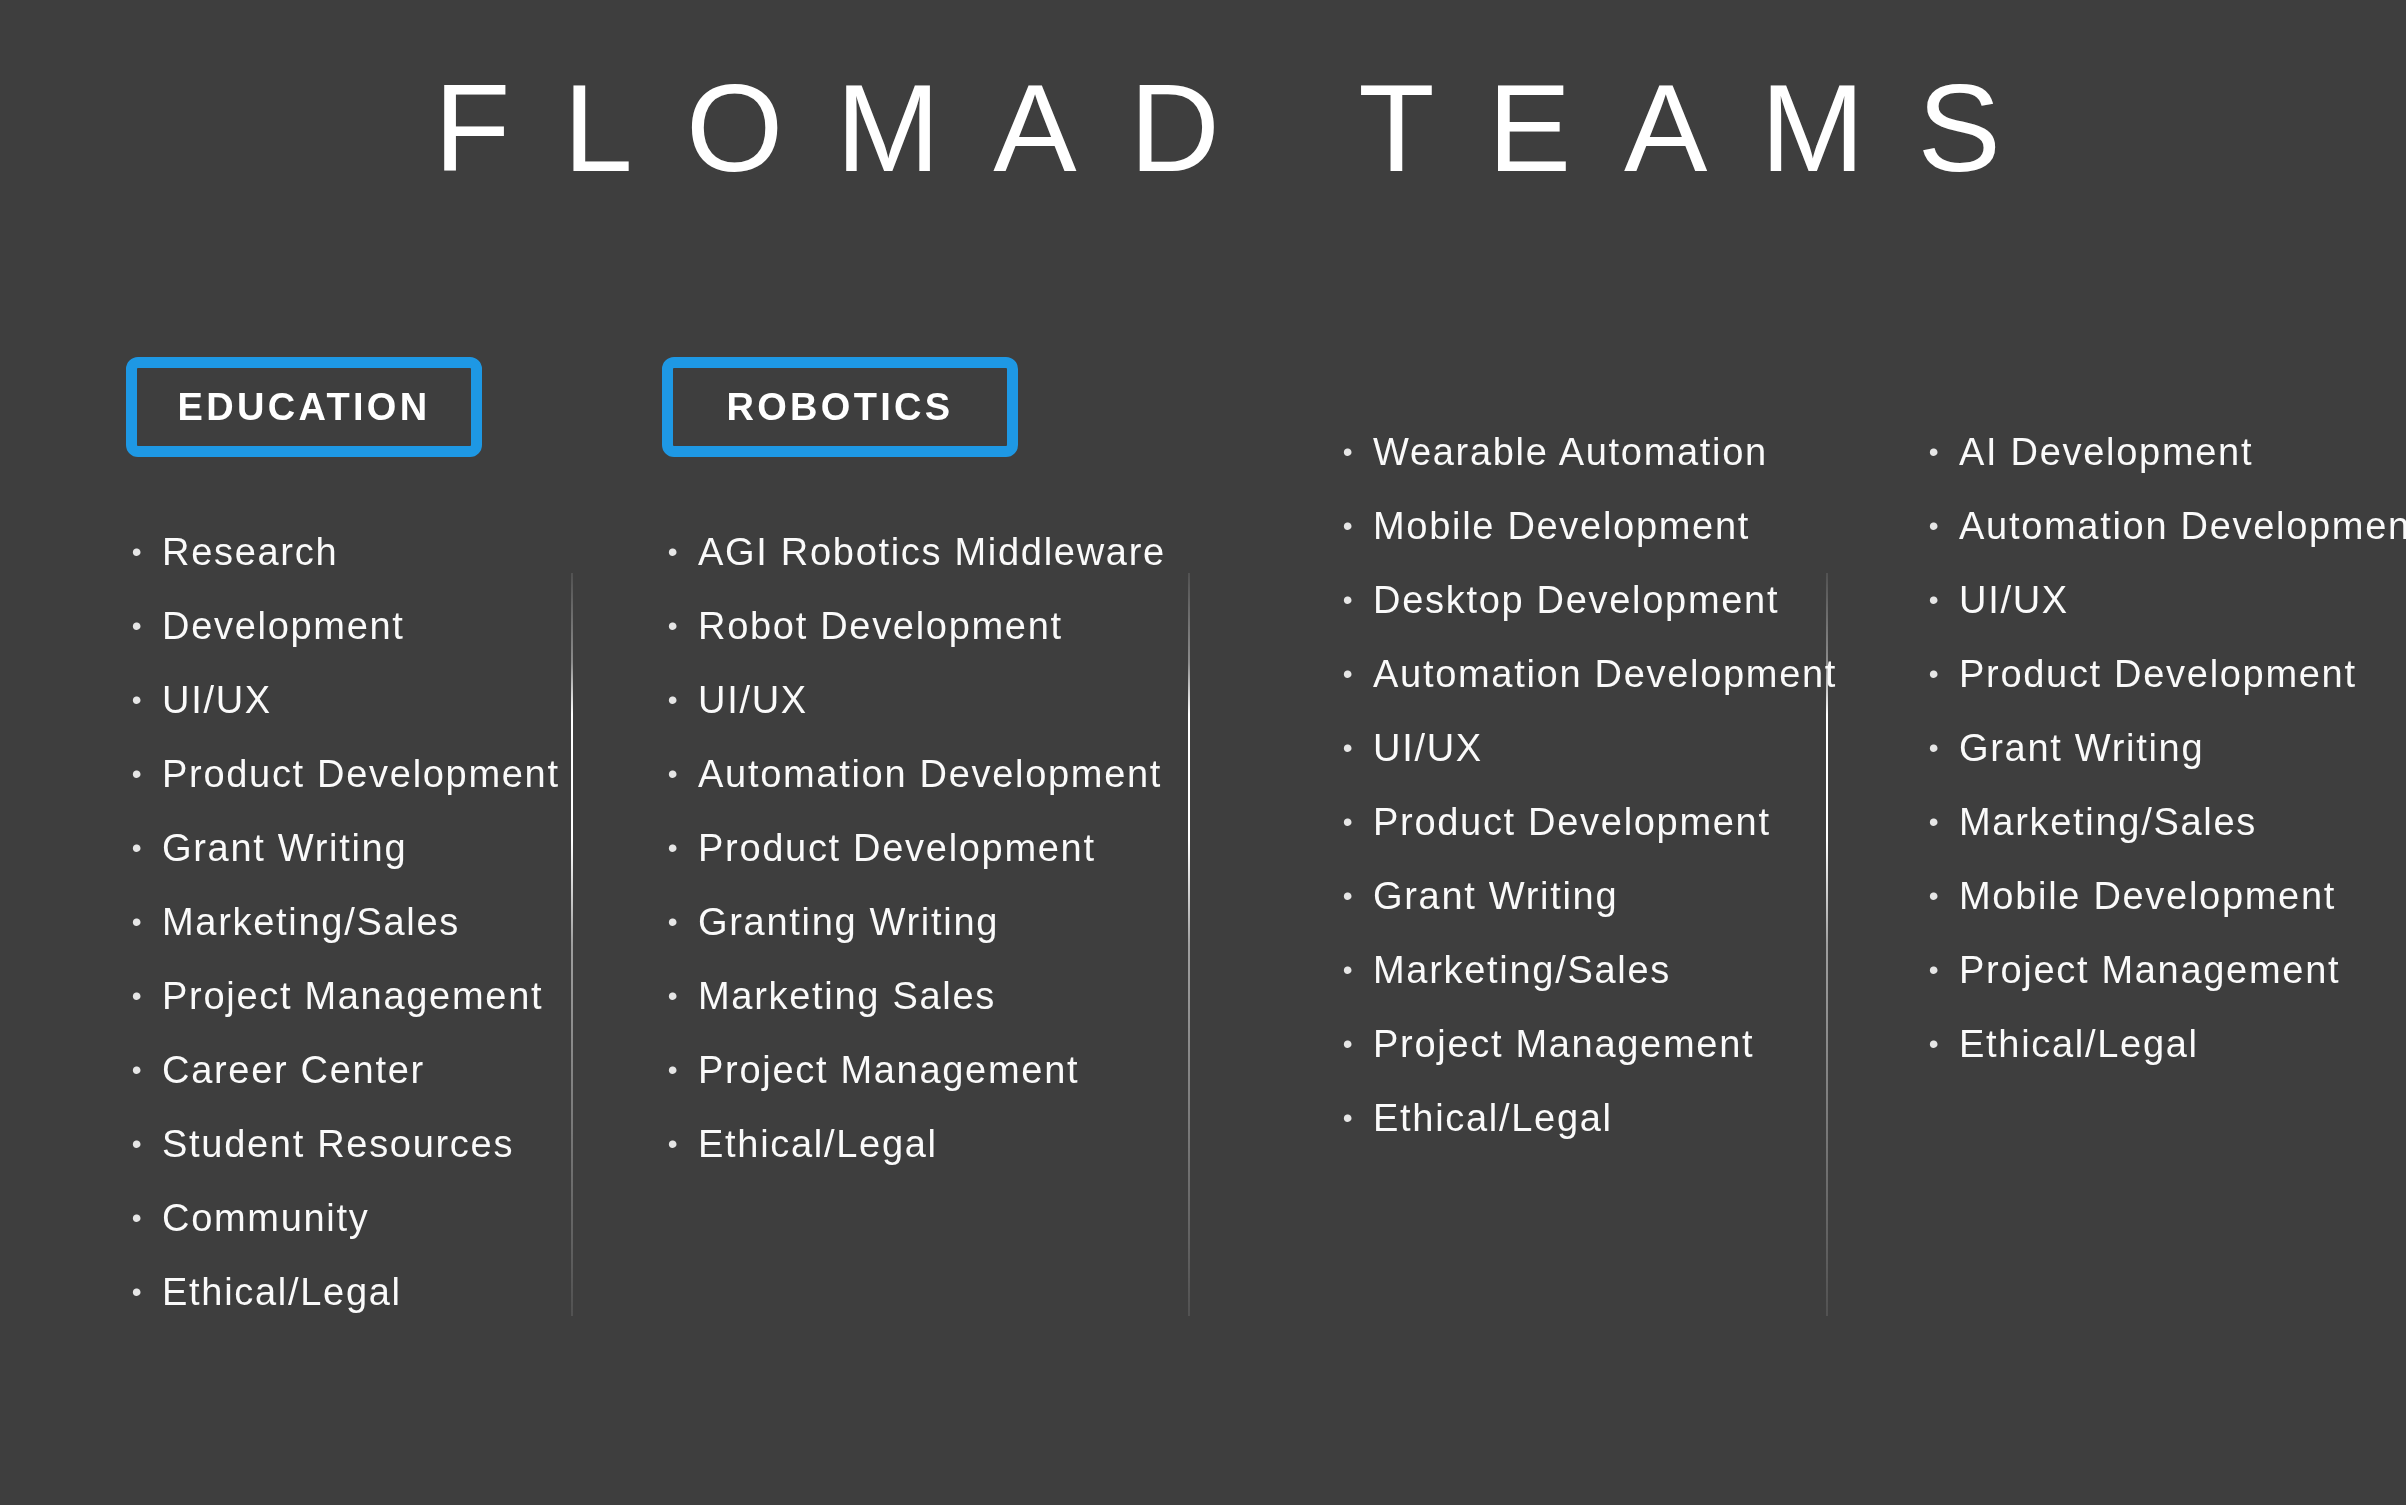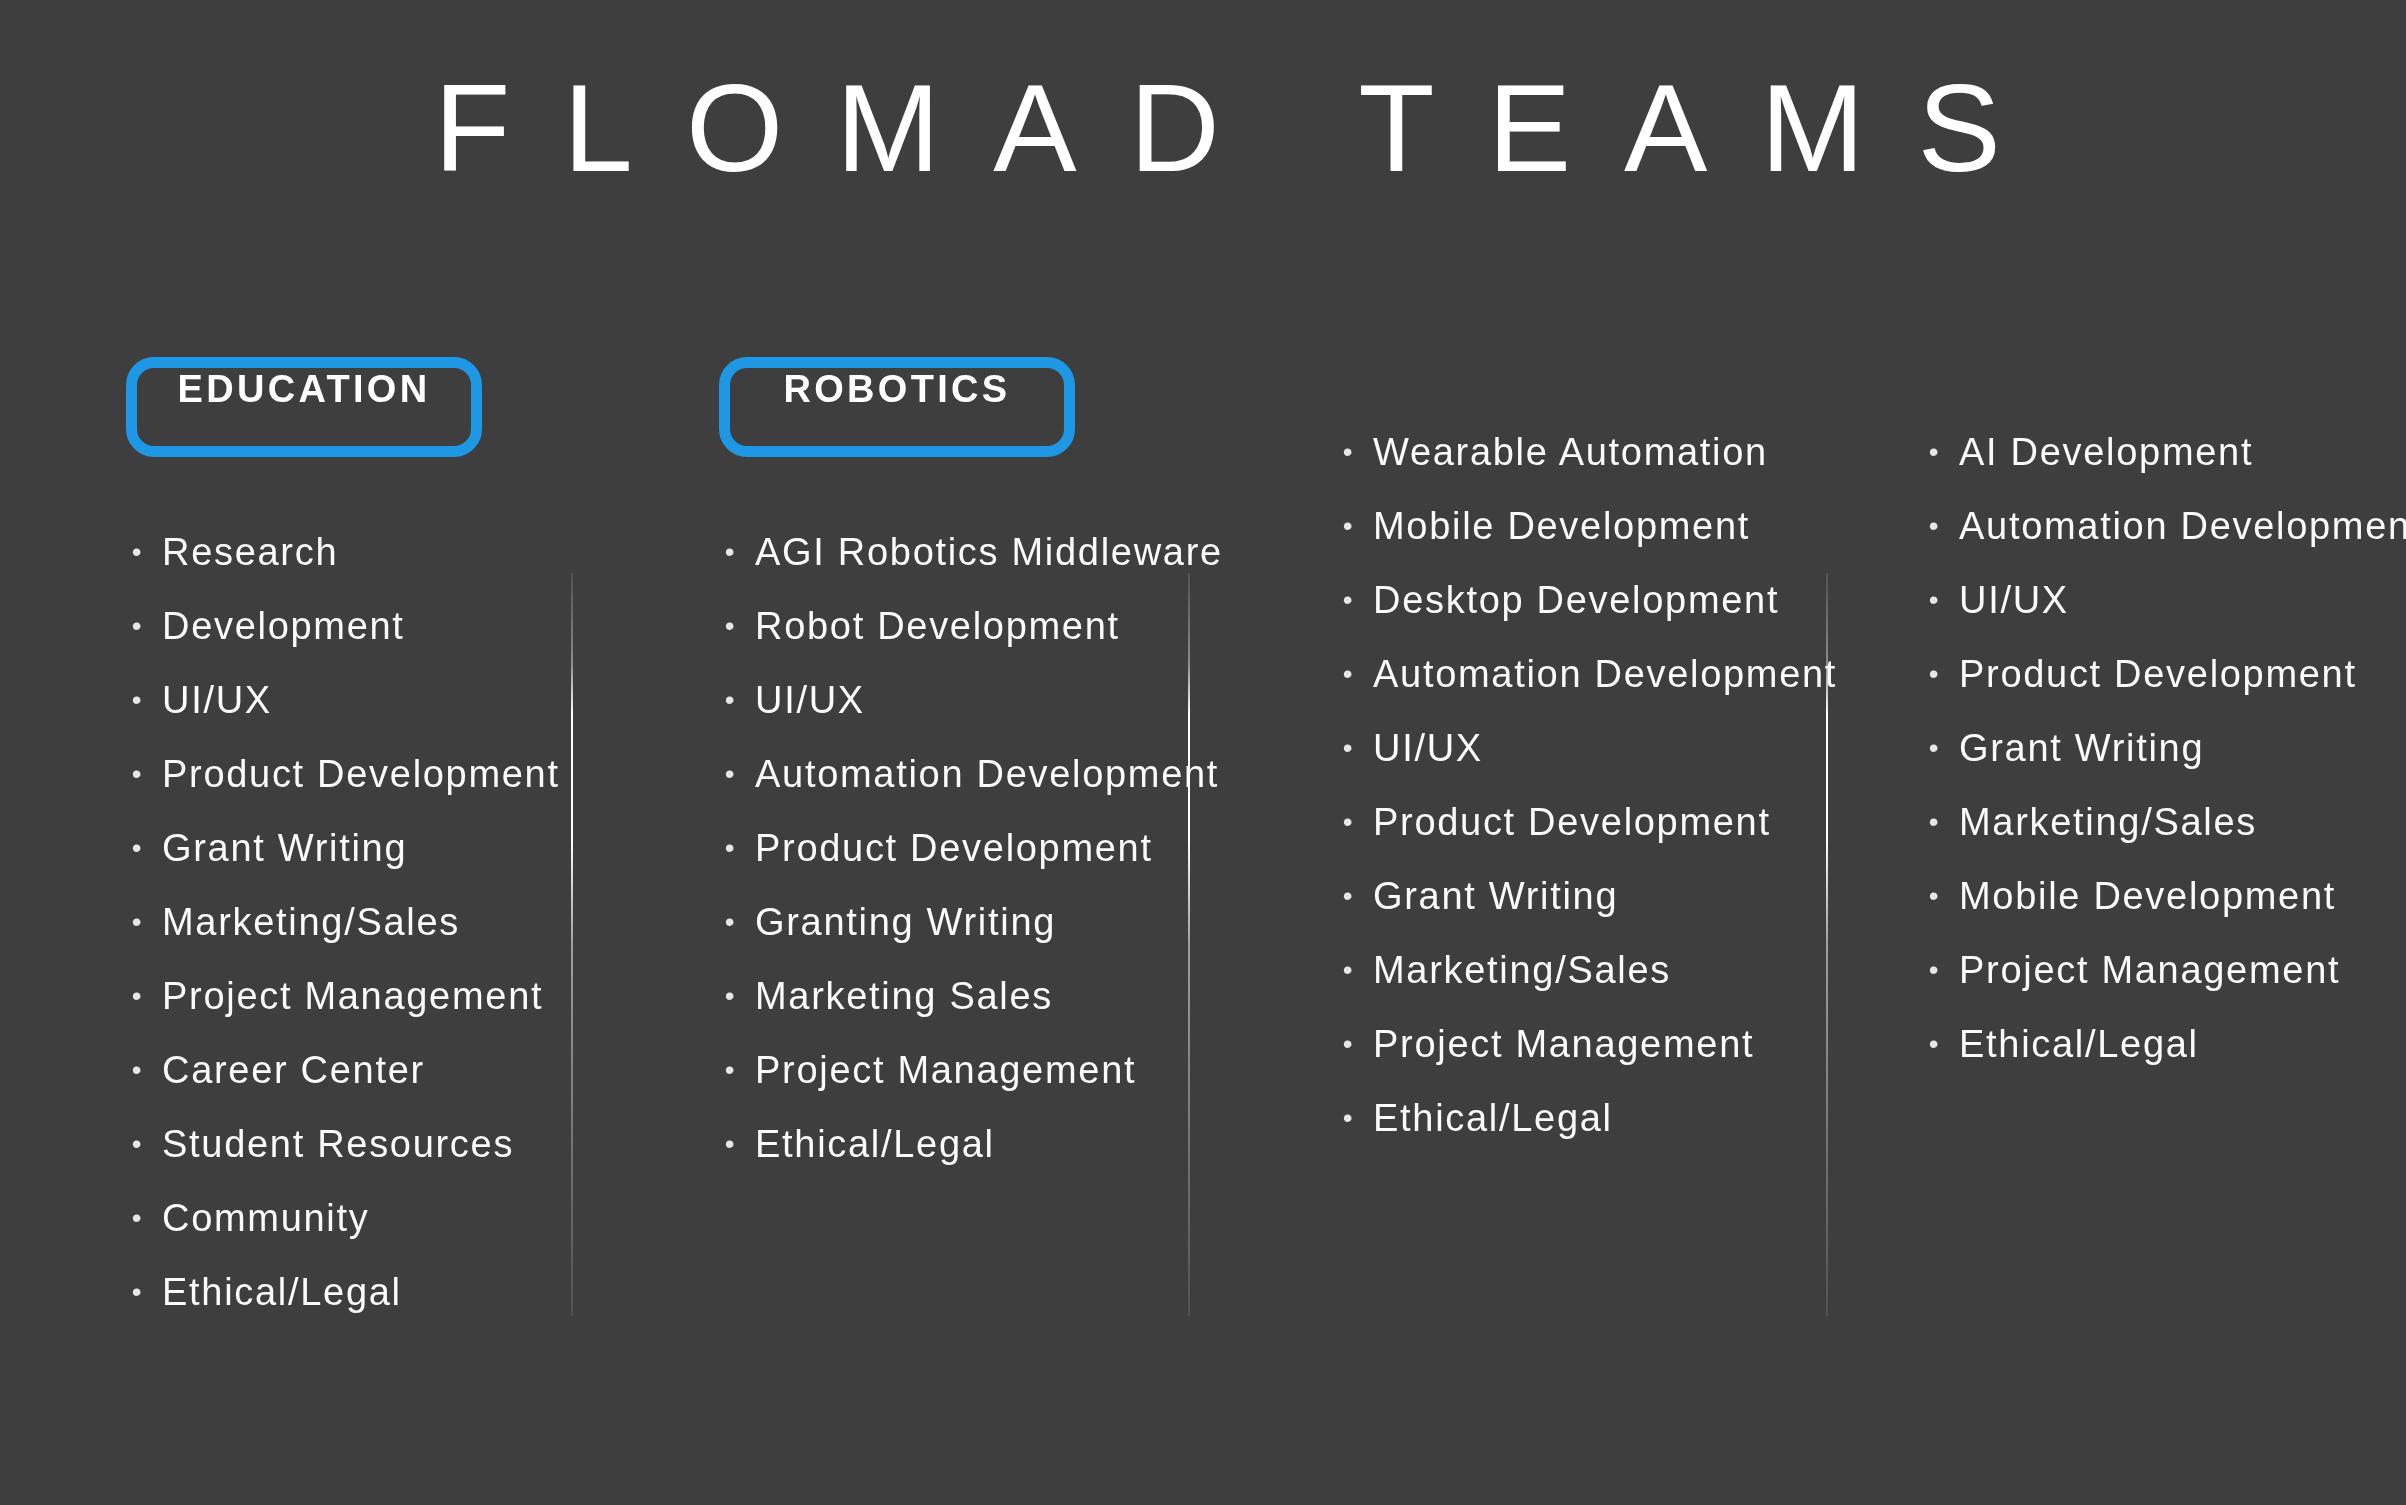--- a/index.html
+++ b/index.html
@@ -29,32 +29,32 @@
     letter-spacing: 53px;
     color: #FBFBFB;
     white-space: nowrap;
   }
   .col {
     position: absolute;
     top: 357px;
     width: 511px;
   }
   .col-1 { left: 126px; }
-  .col-2 { left: 719px; }
+  .col-2 { left: 662px; }
   .col-3 { left: 1337px; }
   .col-4 { left: 1923px; }
 
   .team-box {
     width: 356px;
     height: 100px;
     box-sizing: border-box;
     border: 11.4px solid #1E98E4;
-    border-radius: 28px;
+    border-radius: 12px;
     display: flex;
-    align-items: flex-start;
+    align-items: center;
     justify-content: center;
     background: transparent;
   }
   .team-label {
     font-size: 38px;
     font-weight: bold;
     letter-spacing: 3.3px;
     color: #FFFFFF;
     white-space: nowrap;
   }

